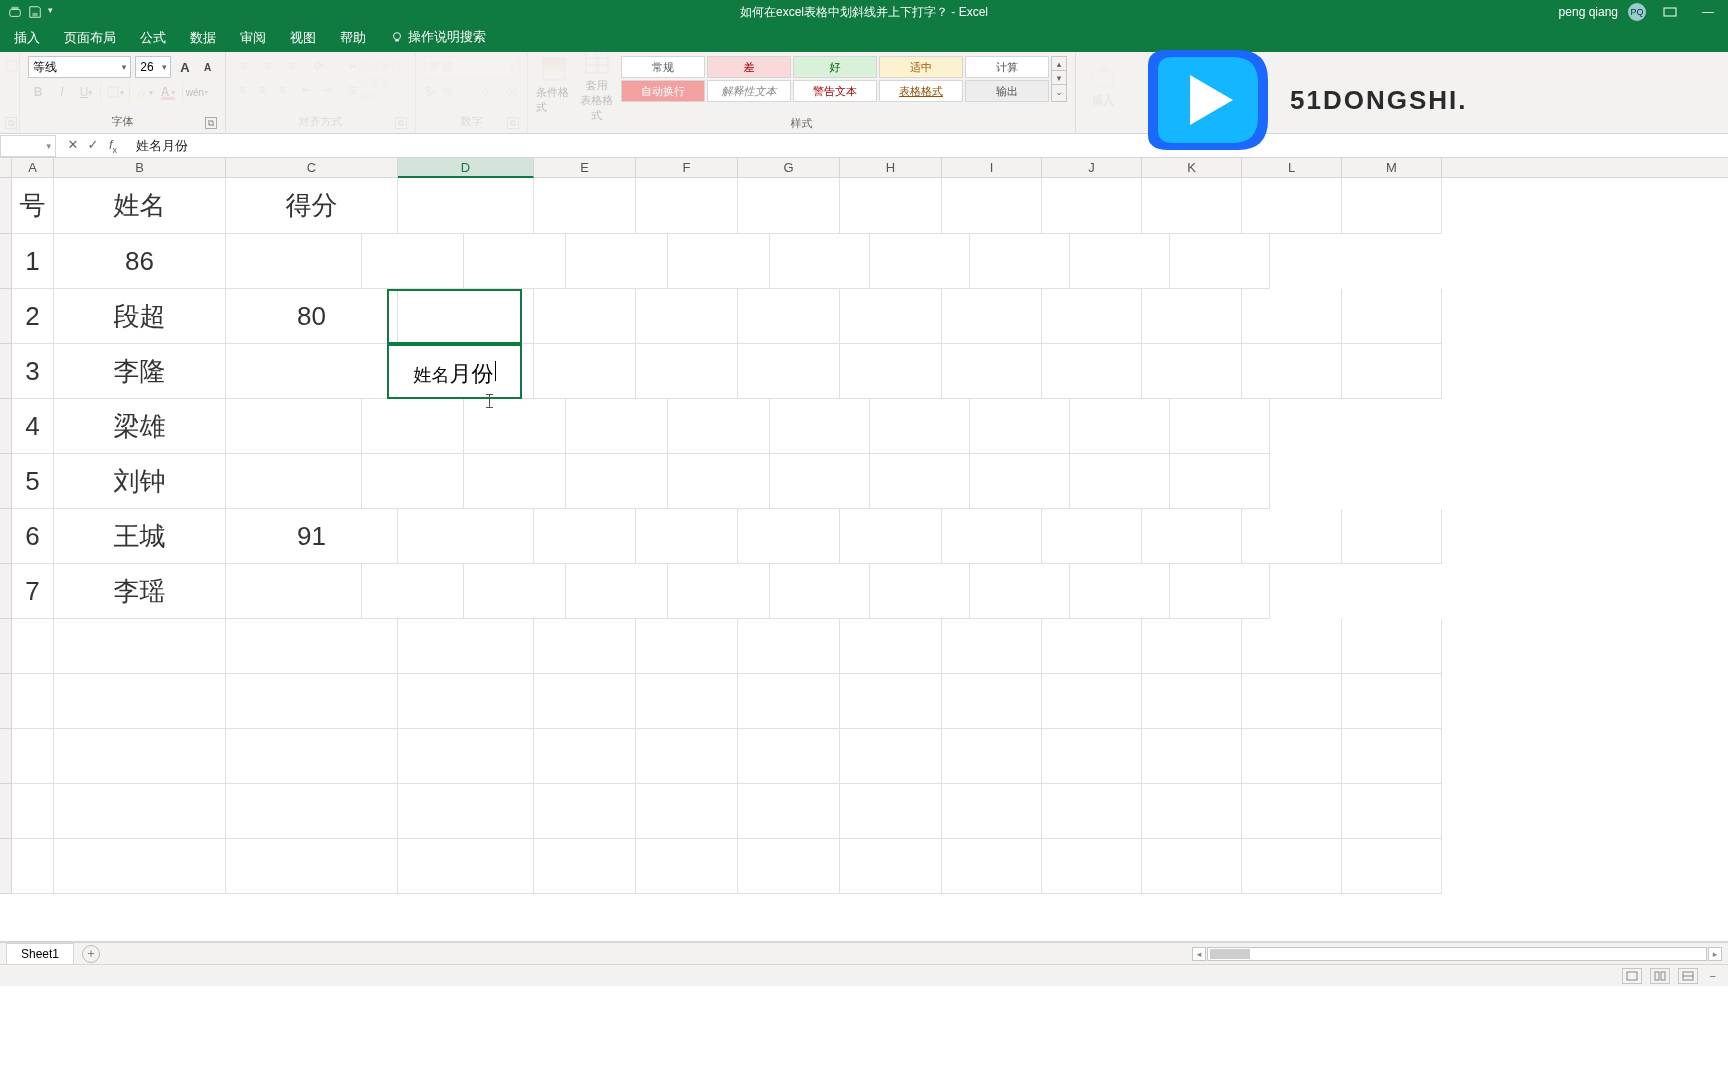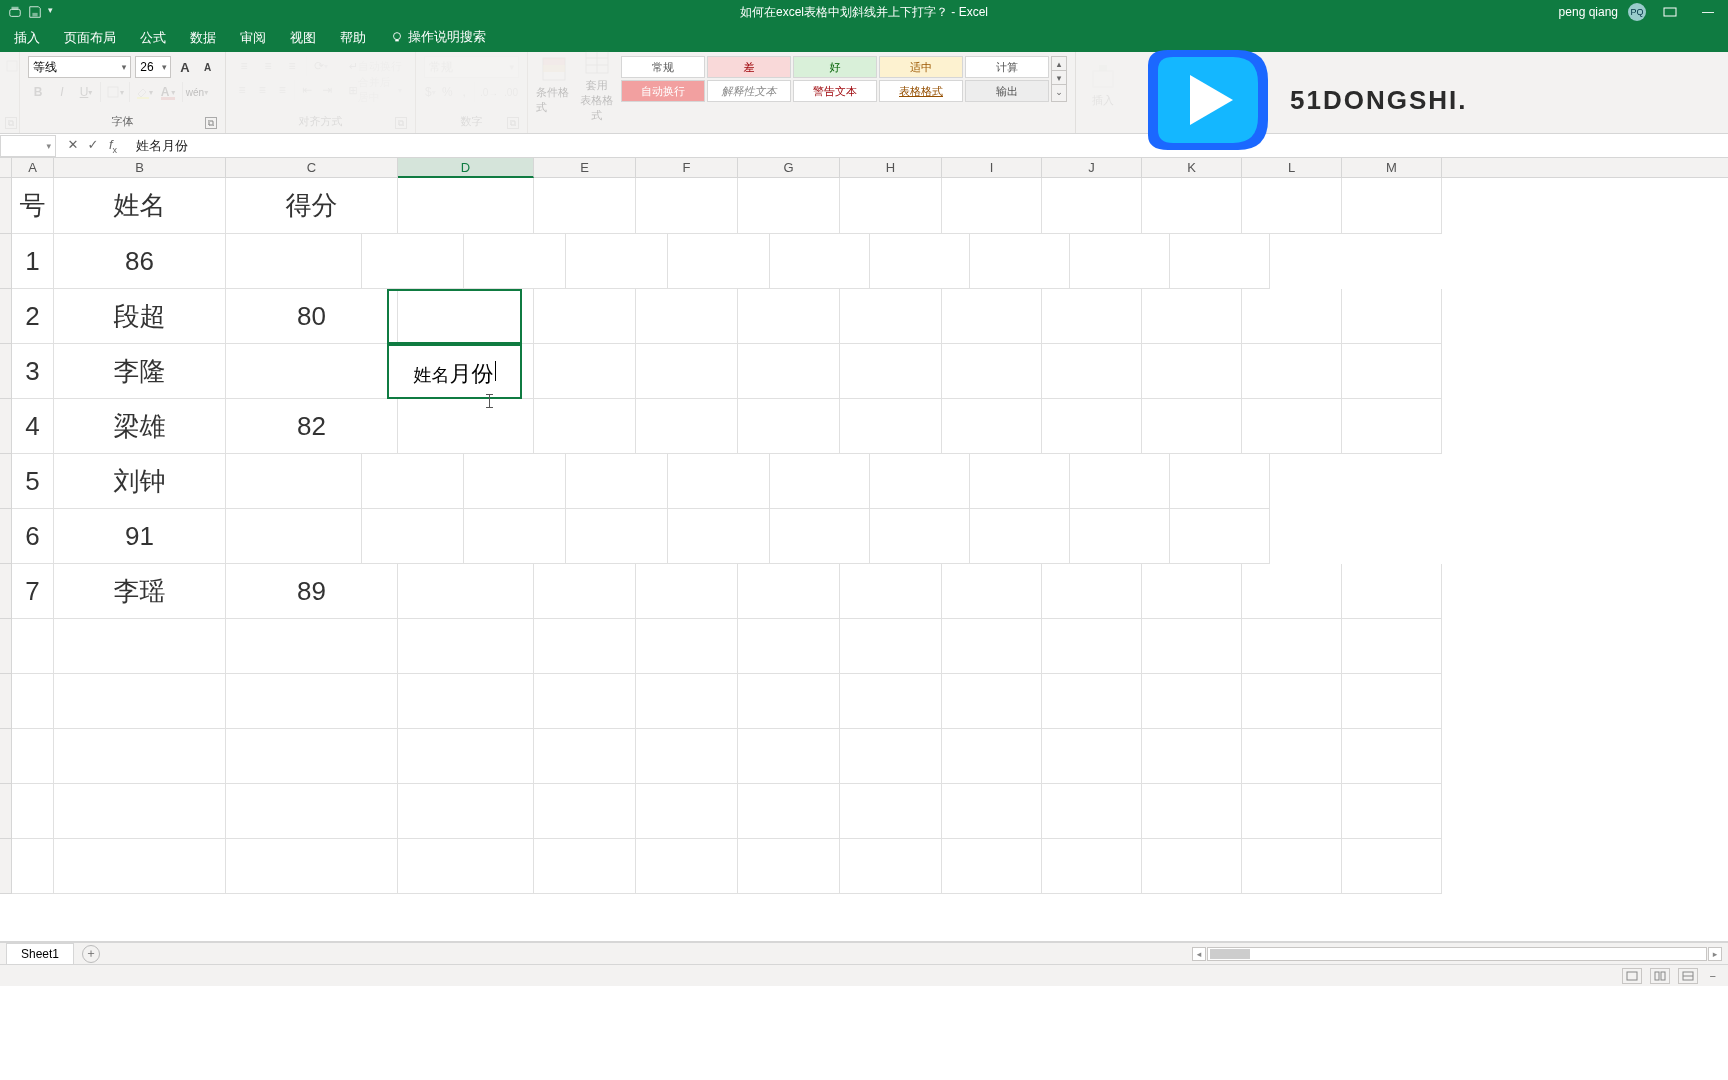--- a/index.html
+++ b/index.html
@@ -309,20 +309,21 @@
           <div class="style-cell" style="width:84px;height:22px">计算</div>
           <div class="style-cell output" style="width:84px;height:22px">输出</div>
         </div>
         <div class="gallery-scroll">
           <div>▴</div>
           <div>▾</div>
           <div style="border-bottom:none">⌄</div>
         </div>
       </div>
     </div>
+    <div class="glabel"><span>样式</span></div>
   </div>
 
   <div class="group faded" style="width:54px;border-right:none">
     <div class="controls">
       <div class="big-btn">
         <span class="bicon"><svg viewBox="0 0 28 28">
               <rect x="4" y="8" width="20" height="16" fill="none" stroke="#888"></rect>
               <rect x="10" y="2" width="8" height="6" fill="#7ab87a"></rect>
             </svg></span>
         <span>插入</span>
@@ -425,21 +426,20 @@
         <div class="cell" style="width: 100px;"></div>
         <div class="cell" style="width: 100px;"></div>
         <div class="cell" style="width: 100px;"></div>
         <div class="cell" style="width: 100px;"></div>
         <div class="cell" style="width: 100px;"></div>
       </div>
       <div class="row-g">
         <div class="rowhead"></div>
         <div class="cell" style="width: 42px;">4</div>
         <div class="cell" style="width: 172px;">梁雄</div>
-        <div class="cell" style="width: 172px;">82</div>
         <div class="cell" style="width: 136px;"></div>
         <div class="cell" style="width: 102px;"></div>
         <div class="cell" style="width: 102px;"></div>
         <div class="cell" style="width: 102px;"></div>
         <div class="cell" style="width: 102px;"></div>
         <div class="cell" style="width: 100px;"></div>
         <div class="cell" style="width: 100px;"></div>
         <div class="cell" style="width: 100px;"></div>
         <div class="cell" style="width: 100px;"></div>
         <div class="cell" style="width: 100px;"></div>
@@ -455,37 +455,37 @@
         <div class="cell" style="width: 102px;"></div>
         <div class="cell" style="width: 100px;"></div>
         <div class="cell" style="width: 100px;"></div>
         <div class="cell" style="width: 100px;"></div>
         <div class="cell" style="width: 100px;"></div>
         <div class="cell" style="width: 100px;"></div>
       </div>
       <div class="row-g">
         <div class="rowhead"></div>
         <div class="cell" style="width: 42px;">6</div>
+        <div class="cell" style="width: 172px;">王城</div>
         <div class="cell" style="width: 172px;">91</div>
         <div class="cell" style="width: 136px;"></div>
         <div class="cell" style="width: 102px;"></div>
         <div class="cell" style="width: 102px;"></div>
         <div class="cell" style="width: 102px;"></div>
         <div class="cell" style="width: 102px;"></div>
         <div class="cell" style="width: 100px;"></div>
         <div class="cell" style="width: 100px;"></div>
         <div class="cell" style="width: 100px;"></div>
         <div class="cell" style="width: 100px;"></div>
         <div class="cell" style="width: 100px;"></div>
       </div>
       <div class="row-g">
         <div class="rowhead"></div>
         <div class="cell" style="width: 42px;">7</div>
         <div class="cell" style="width: 172px;">李瑶</div>
-        <div class="cell" style="width: 172px;">89</div>
         <div class="cell" style="width: 136px;"></div>
         <div class="cell" style="width: 102px;"></div>
         <div class="cell" style="width: 102px;"></div>
         <div class="cell" style="width: 102px;"></div>
         <div class="cell" style="width: 102px;"></div>
         <div class="cell" style="width: 100px;"></div>
         <div class="cell" style="width: 100px;"></div>
         <div class="cell" style="width: 100px;"></div>
         <div class="cell" style="width: 100px;"></div>
         <div class="cell" style="width: 100px;"></div>

